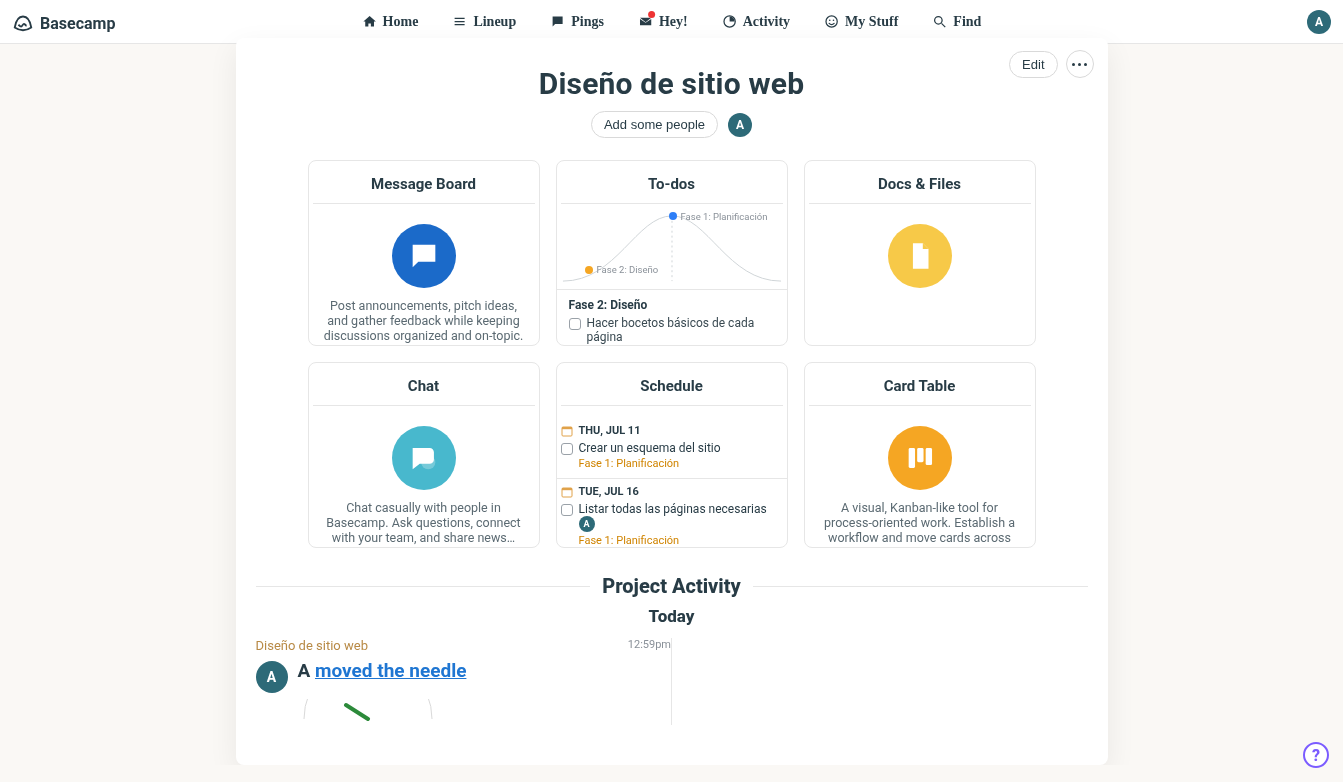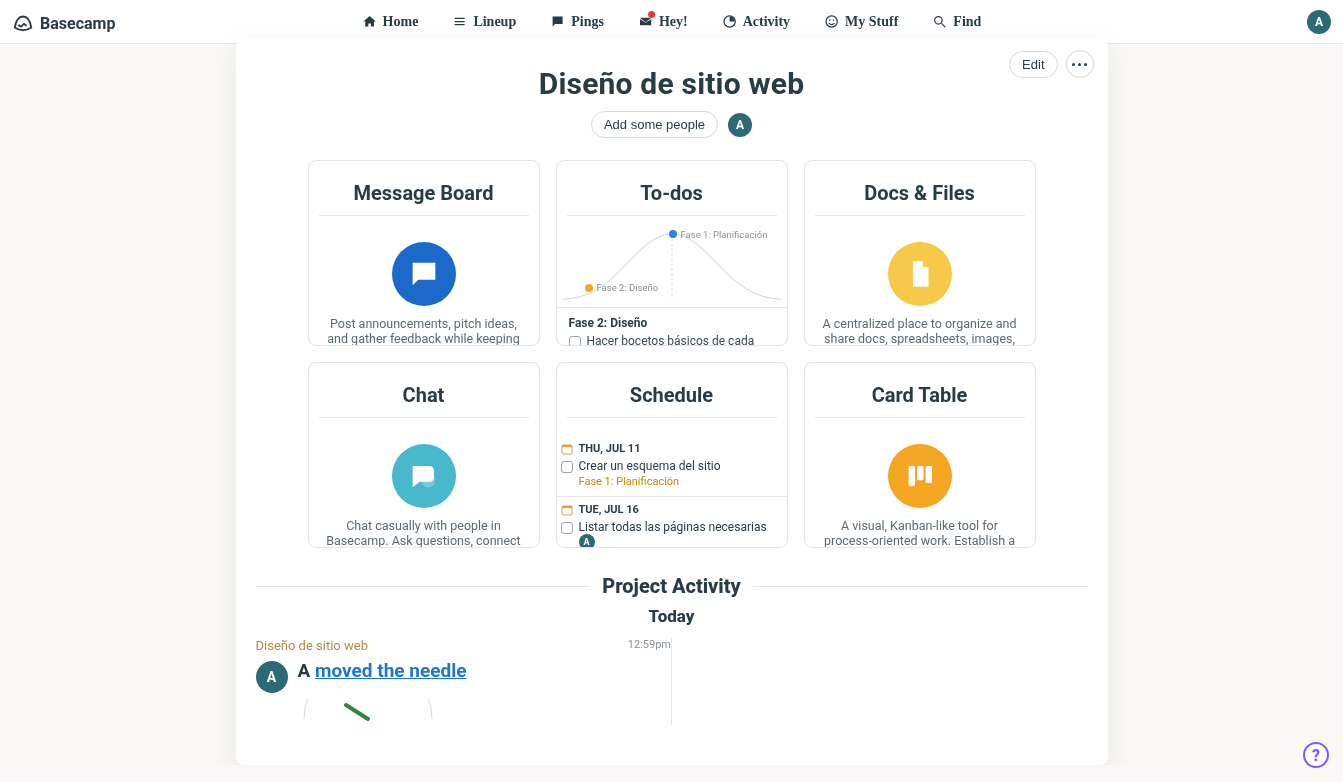--- a/index.html
+++ b/index.html
@@ -71,21 +71,21 @@
   .updated{font-size:11px;color:var(--muted);margin-top:2px}
   h1.title{text-align:center;font-size:30px;margin:14px 0 10px;letter-spacing:.2px}
   .people{display:flex;align-items:center;justify-content:center;gap:10px;margin-bottom:22px}
   .people .btn{border-radius:18px}
 
   
   .grid{display:grid;grid-template-columns:repeat(3,232px);gap:16px;justify-content:center;padding:0 20px}
   .tile{
     border:1px solid var(--border);border-radius:8px;background:#fff;height:186px;overflow:hidden;
   }
-  .tile h3{margin:10px;padding:10px 28px;border-bottom:1px solid var(--border);text-align:center;font-size:20px}
+  .tile h3{margin:4px;padding:10px 28px;border-bottom:1px solid var(--border);text-align:center;font-size:15px}
   .tile .body{padding:10px 12px;font-size:12.5px;color:#5b6a72;text-align:center}
   .circle{width:64px;height:64px;border-radius:50%;display:flex;align-items:center;justify-content:center;margin:6px auto 10px}
   .blue{background:var(--blue)}
   .mint{background:var(--mint)}
   .docs{background:var(--docs)}
   .orange{background:var(--orange)}
   .circle svg{width:34px;height:34px;fill:#fff}
 
   
   .hill{height:82px;position:relative;border-bottom:1px solid var(--border)}
@@ -282,21 +282,20 @@
 
     <div class="tile">
       <h3>Docs &amp; Files</h3>
       <div class="body">
         <div class="circle docs">
           <svg viewBox="0 0 24 24">
               <path d="M7 3h7l4 4v14H7z"></path>
               <path d="M14 3v4h4" fill="#f7c948"></path>
             </svg>
         </div>
-        <span>A centralized place to organize and share docs, spreadsheets, images, and other files.</span>
       </div>
     </div>
 
     <div class="tile">
       <h3>Chat</h3>
       <div class="body">
         <div class="circle mint">
           <svg viewBox="0 0 24 24">
               <path d="M4 5h12a3 3 0 0 1 3 3v5a3 3 0 0 1-3 3H9l-5 4V5z"></path>
               <circle cx="15" cy="15" r="5" fill="#fff" opacity=".25"></circle>

